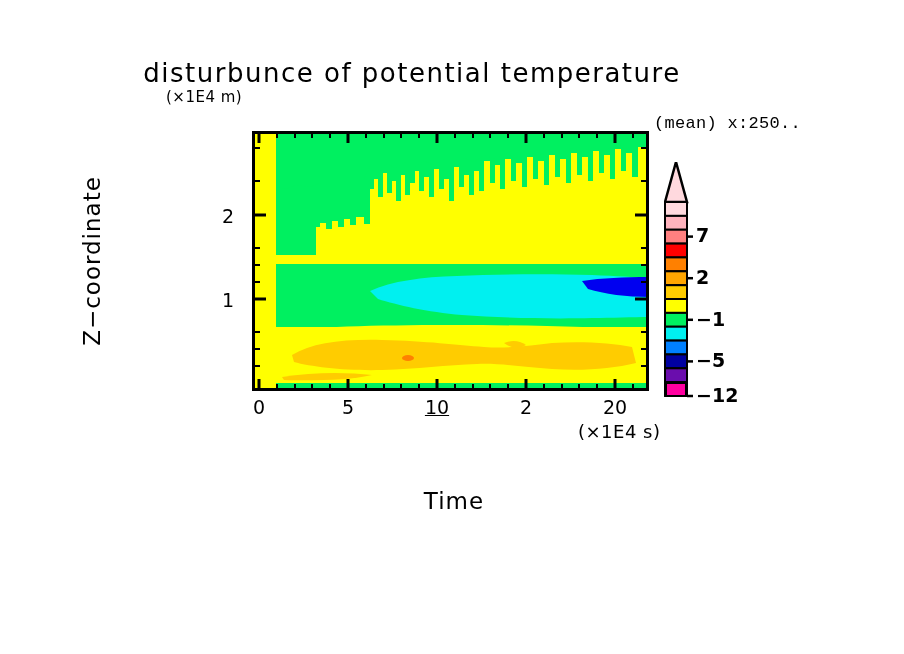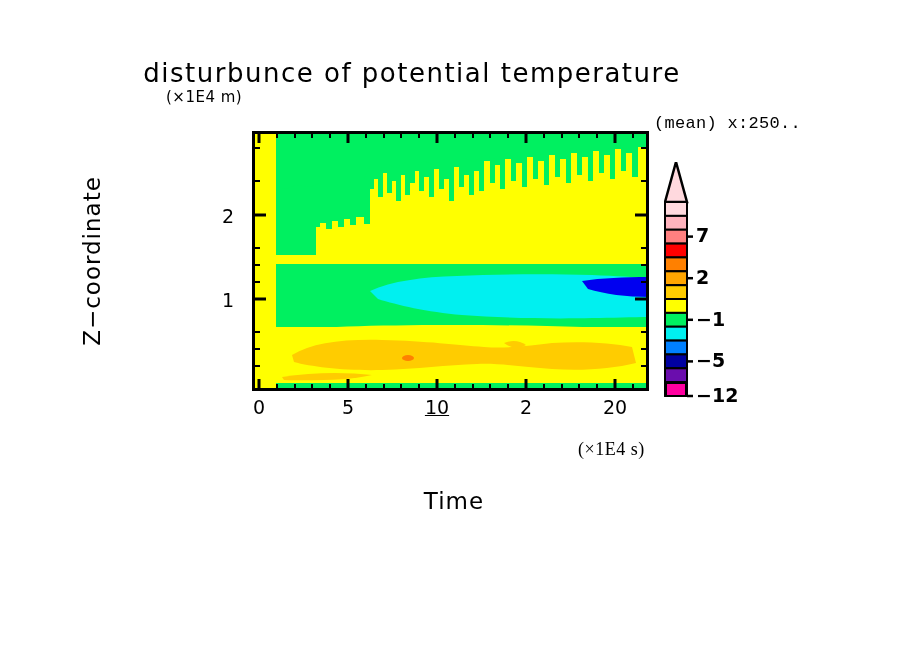--- a/index.html
+++ b/index.html
@@ -11,21 +11,21 @@
   #title{left:-40px;}
   #zunit{left:166px;top:88px;font-size:15px;font-weight:400;letter-spacing:0.5px;}
   #plotwrap{left:252px;top:131px;width:397px;height:260px;}
   #plotsvg{display:block;width:397px;height:260px;}
   .frame{fill:none;stroke:#000;stroke-width:3;}
   #yaxis-label{left:-18px;top:248px;width:220px;text-align:center;
      transform:rotate(-90deg);transform-origin:center center;
      font-size:23px;letter-spacing:1px;}
   .ytick-lab{font-size:19px;text-align:right;width:30px;}
   .xtick-lab{font-size:19px;text-align:center;width:40px;}
-  #xunit{left:578px;top:439px;font-size:18px;letter-spacing:0.5px;font-family:Liberation Serif, serif;}
+  #xunit{left:578px;top:421px;font-size:18px;letter-spacing:0.5px;}
   #xaxis-label{left:389px;top:447px;width:130px;text-align:center;font-size:23px;letter-spacing:1px;margin-top:41px;}
   #meanlab{left:654px;top:114px;font-size:17px;letter-spacing:0.3px;font-family:Liberation Mono, monospace;}
   #cbwrap{left:664px;top:162px;width:120px;height:236px;}
   #cbsvg{display:block;}
   .cb-lab{position:absolute;font-size:19px;font-weight:700;left:32px;}
 </style>
 </head>
 <body>
 
 <div class="abs" id="title">disturbunce of potential temperature</div>

